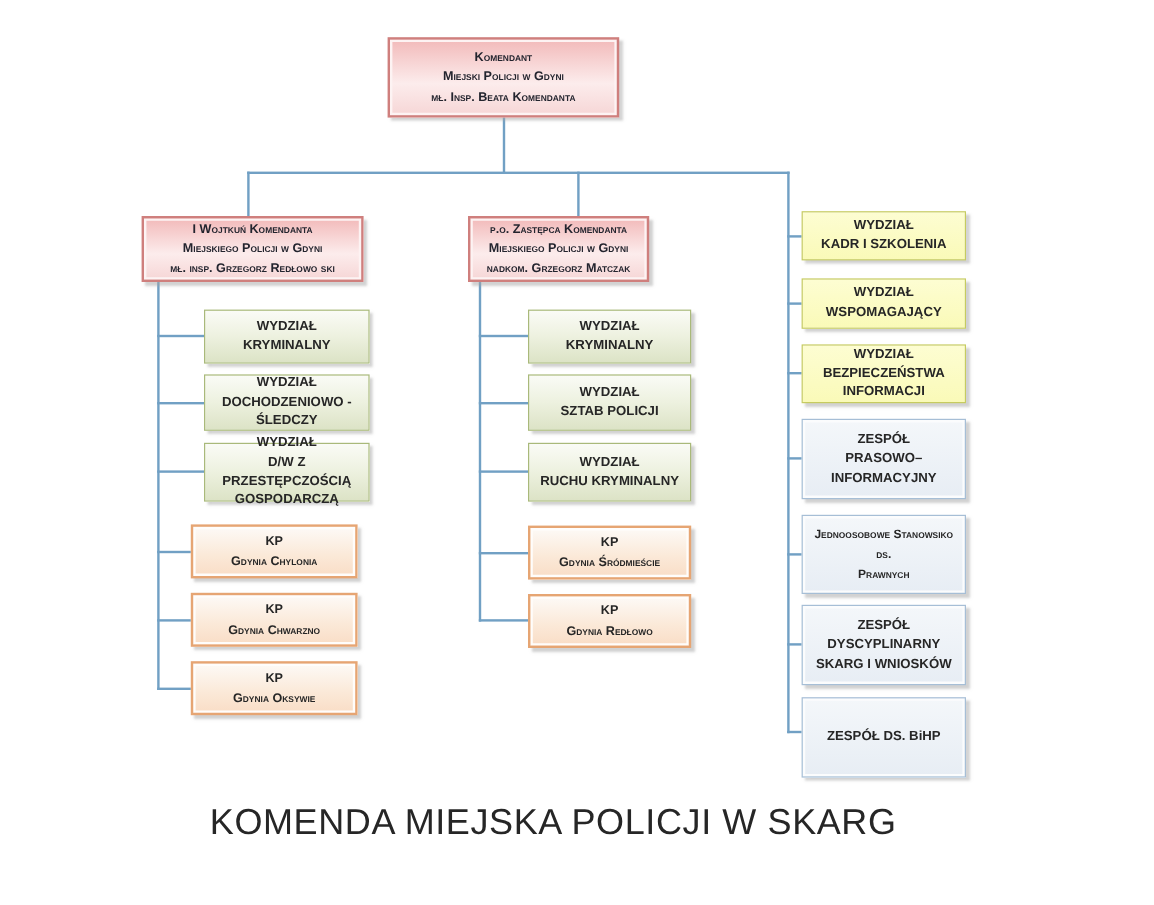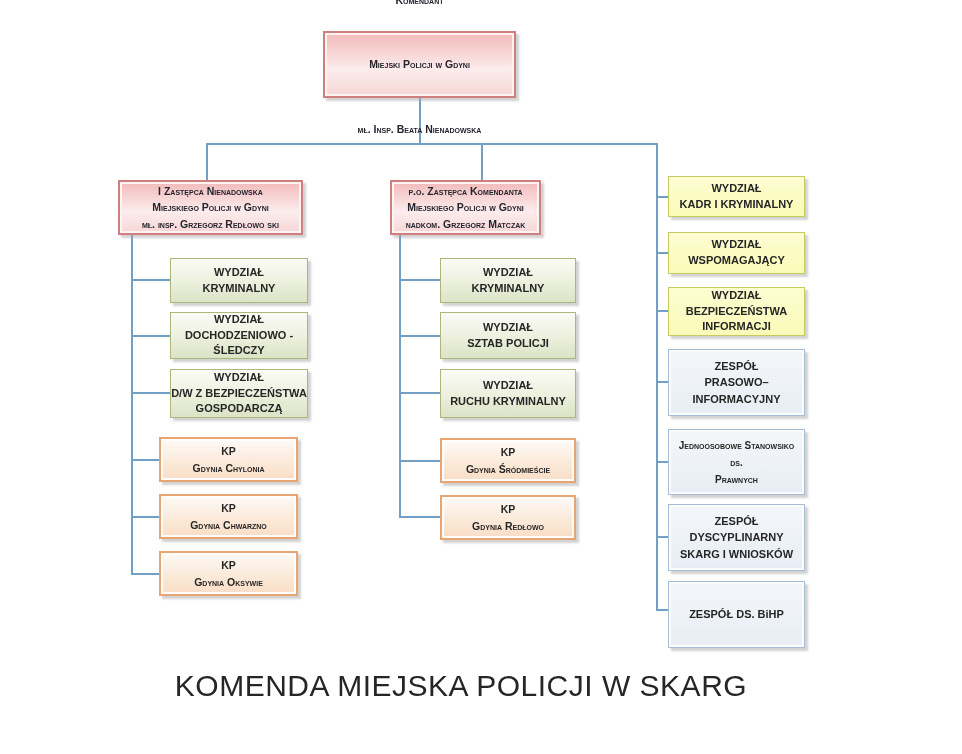--- a/index.html
+++ b/index.html
@@ -48,21 +48,21 @@
   .hline,.vline{position:absolute;background:#71a0c4;}
   .hline{height:2px;}
   .vline{width:2px;}
 
   .chart-title{
     position:absolute;left:0;top:669px;width:922px;text-align:center;
     font-size:30px;font-weight:500;letter-spacing:0.5px;color:#262626;
   }
 
   
-  #b-komendant{left:323px;top:31px;width:193px;height:67px;gap:48px;}
+  #b-komendant{left:323px;top:31px;width:193px;height:67px;}
   #b-zastepca1{left:118px;top:180px;width:185px;height:55px;}
   #b-zastepca-po{left:390px;top:180px;width:151px;height:55px;}
 
   #b-kryminalny{left:170px;top:258px;width:138px;height:45px;}
   #b-dochodzeniowo{left:170px;top:312px;width:138px;height:47px;}
   #b-gospodarcza{left:170px;top:369px;width:138px;height:49px;}
   #b-chylonia{left:159px;top:437px;width:139px;height:45px;}
   #b-chwarzno{left:159px;top:494px;width:139px;height:45px;}
   #b-oksywie{left:159px;top:551px;width:139px;height:45px;}
 
@@ -110,46 +110,46 @@
   <div class="hline" style="left:656px;top:252px;width:12px;"></div>
   <div class="hline" style="left:656px;top:310px;width:12px;"></div>
   <div class="hline" style="left:656px;top:381px;width:12px;"></div>
   <div class="hline" style="left:656px;top:461px;width:12px;"></div>
   <div class="hline" style="left:656px;top:536px;width:12px;"></div>
   <div class="hline" style="left:656px;top:609px;width:12px;"></div>
 
   <div id="b-komendant" class="box pink sc">
     <div>Komendant</div>
     <div>Miejski Policji w Gdyni</div>
-    <div>mł. Insp. Beata Nienadowska</div>
+    <div>mł. Insp. Beata Komendanta</div>
   </div>
 
   <div id="b-zastepca1" class="box pink sc">
-    <div>I Zastępca Nienadowska</div>
+    <div>I Wojtkuń Komendanta</div>
     <div>Miejskiego Policji w Gdyni</div>
     <div>mł. insp. Grzegorz Redłowo ski</div>
   </div>
   <div id="b-zastepca-po" class="box pink sc">
     <div>p.o. Zastępca Komendanta</div>
     <div>Miejskiego Policji w Gdyni</div>
     <div>nadkom. Grzegorz Matczak</div>
   </div>
 
   <div id="b-kryminalny" class="box green shadow">
     <div>WYDZIAŁ</div>
     <div>KRYMINALNY</div>
   </div>
   <div id="b-dochodzeniowo" class="box green shadow">
     <div>WYDZIAŁ</div>
     <div>DOCHODZENIOWO -</div>
     <div>ŚLEDCZY</div>
   </div>
   <div id="b-gospodarcza" class="box green shadow">
     <div>WYDZIAŁ</div>
-    <div>D/W Z BEZPIECZEŃSTWA</div>
+    <div>D/W Z PRZESTĘPCZOŚCIĄ</div>
     <div>GOSPODARCZĄ</div>
   </div>
   <div id="b-chylonia" class="box orange sc">
     <div>KP</div>
     <div>Gdynia Chylonia</div>
   </div>
   <div id="b-chwarzno" class="box orange sc">
     <div>KP</div>
     <div>Gdynia Chwarzno</div>
   </div>
@@ -174,21 +174,21 @@
     <div>KP</div>
     <div>Gdynia Śródmieście</div>
   </div>
   <div id="b-redlowo" class="box orange sc">
     <div>KP</div>
     <div>Gdynia Redłowo</div>
   </div>
 
   <div id="b-kadr" class="box yellow shadow">
     <div>WYDZIAŁ</div>
-    <div>KADR I KRYMINALNY</div>
+    <div>KADR I SZKOLENIA</div>
   </div>
   <div id="b-wspomagajacy" class="box yellow shadow">
     <div>WYDZIAŁ</div>
     <div>WSPOMAGAJĄCY</div>
   </div>
   <div id="b-bezpieczenstwa" class="box yellow shadow">
     <div>WYDZIAŁ</div>
     <div>BEZPIECZEŃSTWA</div>
     <div>INFORMACJI</div>
   </div>

